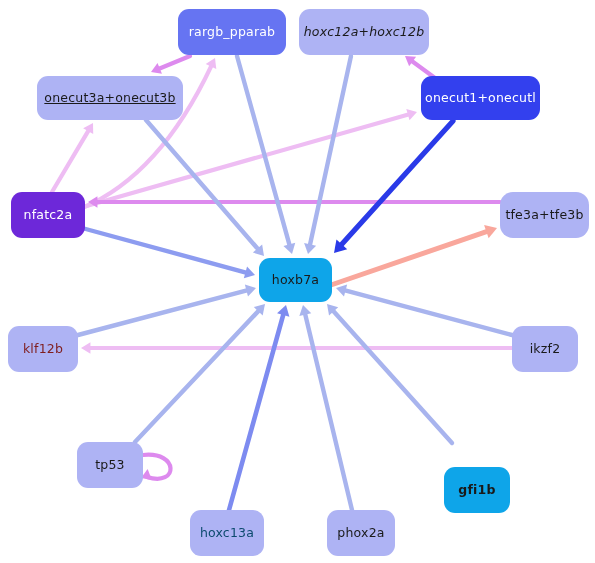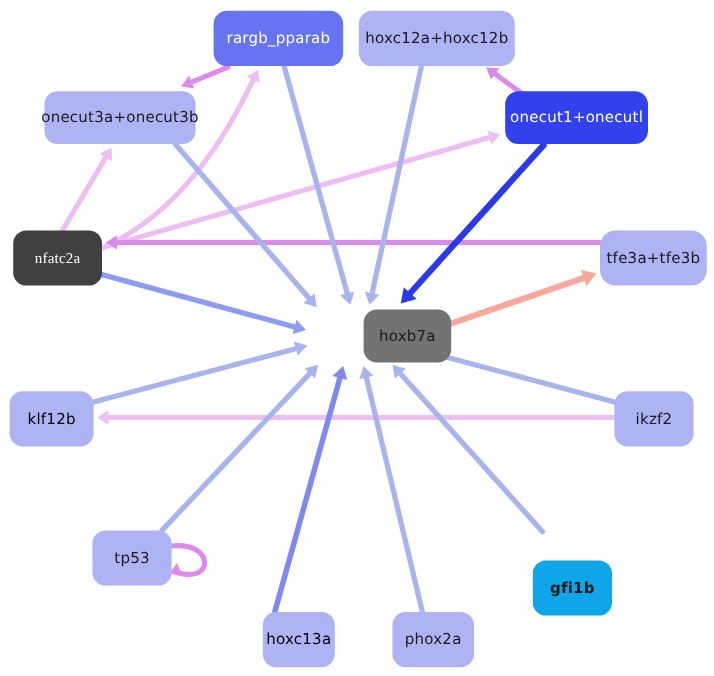--- a/index.html
+++ b/index.html
@@ -125,50 +125,50 @@
       </g>
       <g>
         <line x1="352" y1="510" x2="304.95628260927356" y2="313.18444765104243" stroke="#a8b4ee" stroke-width="4.4" stroke-linecap="round"></line>
         <polygon points="303,305 311.2713413563763,313.2018263921092 299.33167654779675,316.0556974926965" fill="#a8b4ee"></polygon>
       </g>
     </svg>
   <div id="node-layer">
       <div class="node" style="left: 178px; top: 9px; width: 108px; height: 46px; background: rgb(102, 116, 242); color: #ffffff;">
         <span class="node-label">rargb_pparab</span>
       </div>
-      <div class="node" style="left: 299px; top: 9px; width: 130px; height: 46px; background: rgb(174, 179, 244); color: rgb(26, 26, 26);">
+      <div class="node" style="left: 299px; top: 9px; width: 130px; height: 46px; background: rgb(174, 179, 244); color: rgb(26, 26, 26); font-style: italic;">
         <span class="node-label">hoxc12a+hoxc12b</span>
       </div>
-      <div class="node" style="left: 37px; top: 76px; width: 126px; height: 44px; background: rgb(174, 179, 244); color: rgb(26, 26, 26);">
+      <div class="node" style="left: 37px; top: 76px; width: 146px; height: 44px; background: rgb(174, 179, 244); color: rgb(26, 26, 26); text-decoration: underline;">
         <span class="node-label">onecut3a+onecut3b</span>
       </div>
       <div class="node" style="left: 421px; top: 76px; width: 119px; height: 44px; background: rgb(51, 64, 238); color: rgb(255, 255, 255);">
         <span class="node-label">onecut1+onecutl</span>
       </div>
-      <div class="node" style="left: 11px; top: 192px; width: 74px; height: 46px; background: #404040; color: rgb(255, 255, 255); font-family: Liberation Serif, serif;">
+      <div class="node" style="left: 11px; top: 192px; width: 74px; height: 46px; background: #6d28d9; color: rgb(255, 255, 255);">
         <span class="node-label">nfatc2a</span>
       </div>
       <div class="node" style="left: 500px; top: 192px; width: 89px; height: 46px; background: rgb(174, 179, 244); color: rgb(26, 26, 26); border-radius: 13px;">
         <span class="node-label">tfe3a+tfe3b</span>
       </div>
-      <div class="node" style="left: 259px; top: 258px; width: 73px; height: 44px; background: #737373; color: rgb(26, 26, 26); margin-left: 44px;">
+      <div class="node" style="left: 259px; top: 258px; width: 73px; height: 44px; background: #0ea5e9; color: rgb(26, 26, 26);">
         <span class="node-label">hoxb7a</span>
       </div>
-      <div class="node" style="left: 8px; top: 326px; width: 70px; height: 46px; background: rgb(174, 179, 244); color: #000000;">
+      <div class="node" style="left: 8px; top: 326px; width: 70px; height: 46px; background: rgb(174, 179, 244); color: #7f1d1d;">
         <span class="node-label">klf12b</span>
       </div>
       <div class="node" style="left: 512px; top: 326px; width: 66px; height: 46px; background: rgb(174, 179, 244); color: rgb(26, 26, 26);">
         <span class="node-label">ikzf2</span>
       </div>
       <div class="node" style="left: 77px; top: 442px; width: 66px; height: 46px; background: rgb(174, 179, 244); color: rgb(26, 26, 26);">
         <span class="node-label">tp53</span>
       </div>
       <div class="node" style="left: 444px; top: 467px; width: 66px; height: 46px; background: #0ea5e9; color: rgb(26, 26, 26); font-weight: bold;">
         <span class="node-label">gfi1b</span>
       </div>
-      <div class="node" style="left: 190px; top: 510px; width: 60px; height: 46px; background: rgb(174, 179, 244); color: #000000; margin-left: 29px;">
+      <div class="node" style="left: 190px; top: 510px; width: 74px; height: 46px; background: rgb(174, 179, 244); color: #0c4a6e;">
         <span class="node-label">hoxc13a</span>
       </div>
       <div class="node" style="left: 327px; top: 510px; width: 68px; height: 46px; background: rgb(174, 179, 244); color: rgb(26, 26, 26);">
         <span class="node-label">phox2a</span>
       </div>
     </div>
 </div>
 
 </body></html>

